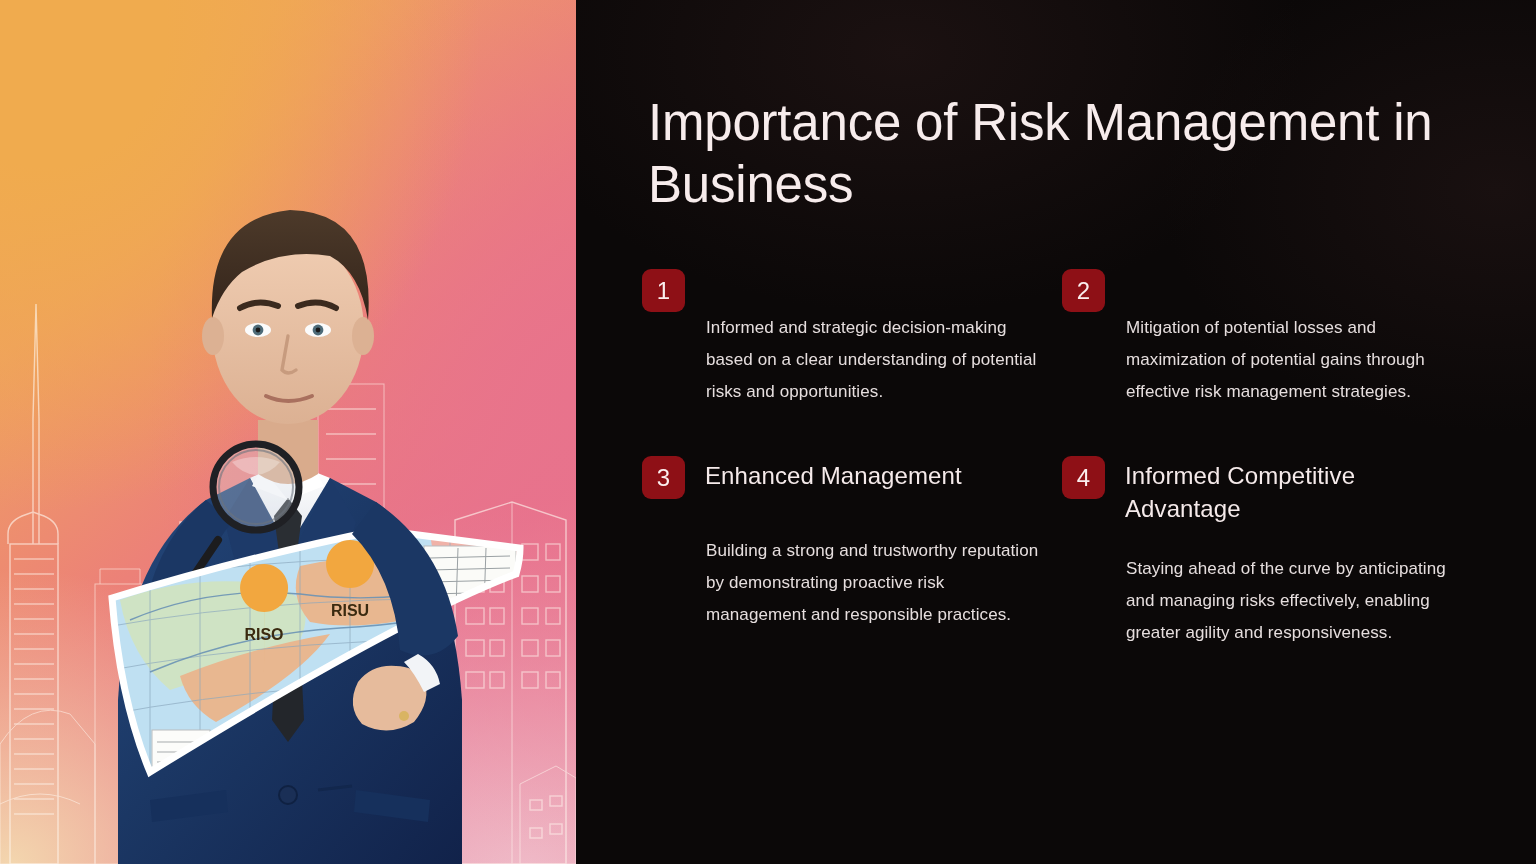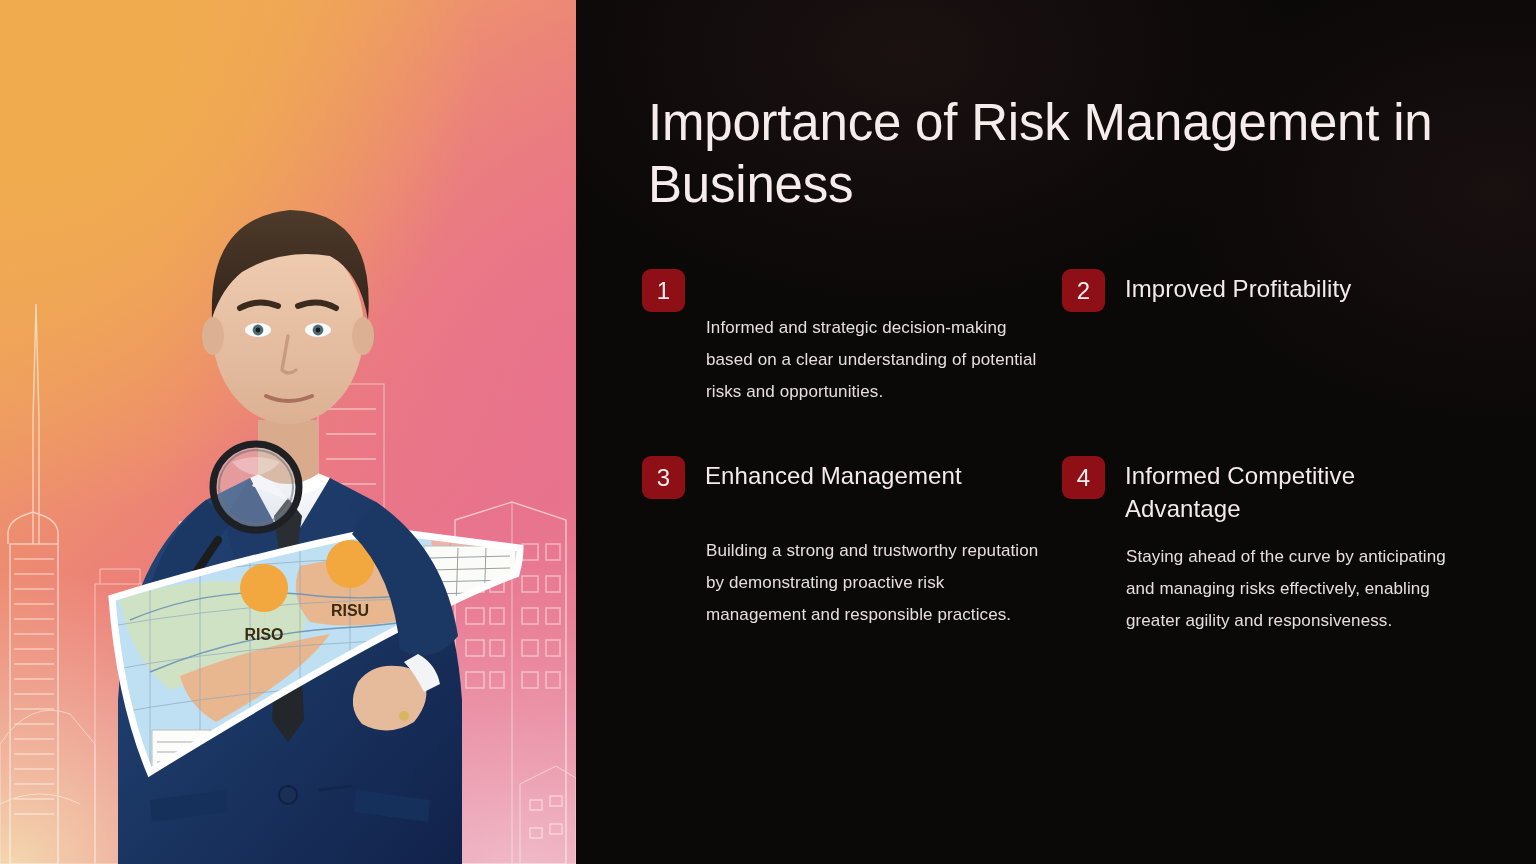--- a/index.html
+++ b/index.html
@@ -69,21 +69,21 @@
   .item-title {
     font-size:24px; line-height:33px; font-weight:400;
     color:#f5eaea; padding-top:3px; letter-spacing:.1px;
   }
   .item-desc {
     margin-left:64px;
     font-size:17px; line-height:32px;
     color:#e6dede; max-width:340px; letter-spacing:.1px;
   }
   .cell.r2 .item-desc { margin-top:36px; }
-  .cell.c2.r2 .item-desc { margin-top:16px; }
+  .cell.c2.r2 .item-desc { margin-top:28px; }
 </style>
 </head>
 <body>
 
 <div class="slide">
 
   <div class="visual-panel">
 
     <svg class="skyline" viewBox="0 0 576 620" preserveAspectRatio="none">
 
@@ -341,22 +341,22 @@
       <div class="cell c1 r1">
         <div class="item-head">
           <div class="badge">1</div>
         </div>
         <div class="item-desc">Informed and strategic decision-making based on a clear understanding of potential risks and opportunities.</div>
       </div>
 
       <div class="cell c2 r1">
         <div class="item-head">
           <div class="badge">2</div>
-          <div class="item-title">Improved Profitability</div>
         </div>
+        <div class="item-desc">Mitigation of potential losses and maximization of potential gains through effective risk management strategies.</div>
       </div>
 
       <div class="cell c1 r2">
         <div class="item-head">
           <div class="badge">3</div>
           <div class="item-title">Enhanced Management</div>
         </div>
         <div class="item-desc">Building a strong and trustworthy reputation by demonstrating proactive risk management and responsible practices.</div>
       </div>
 

